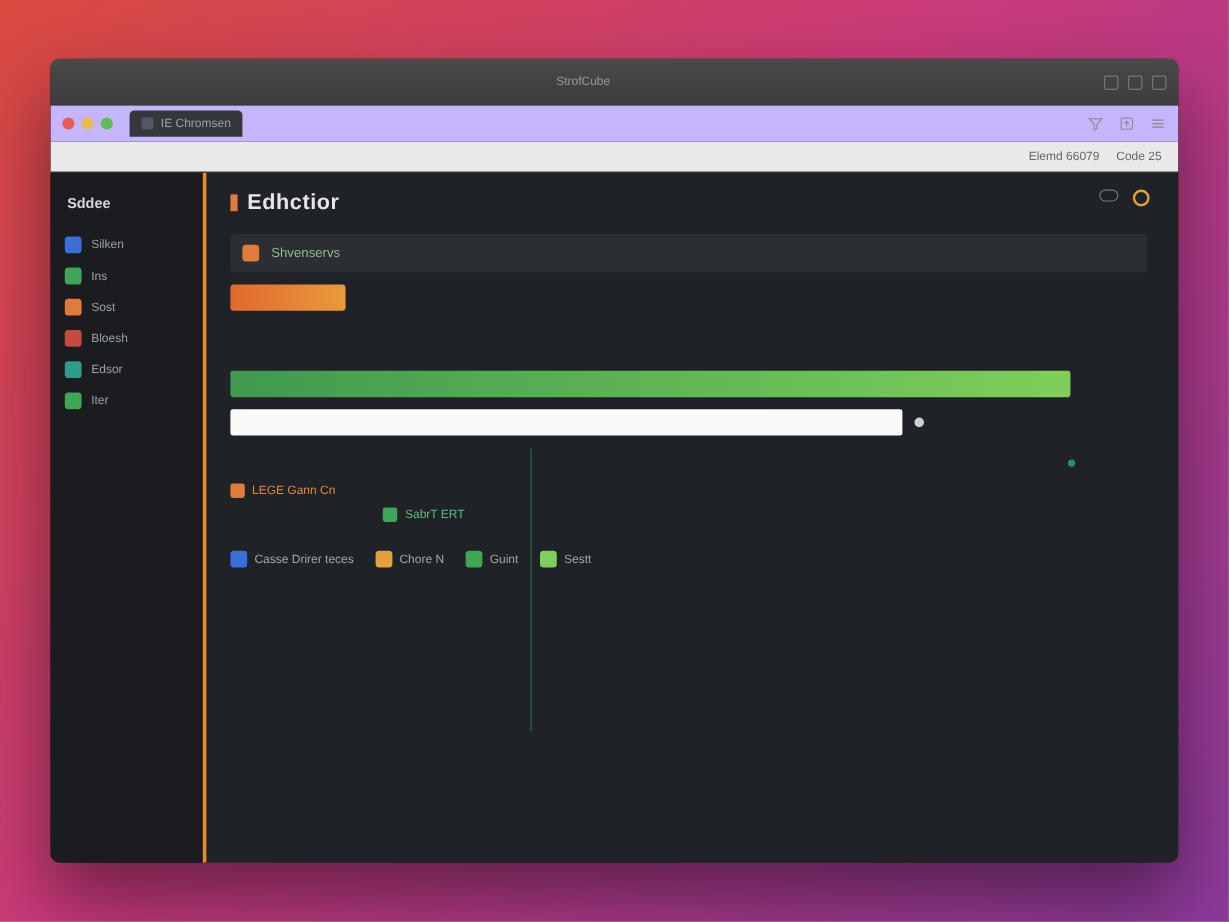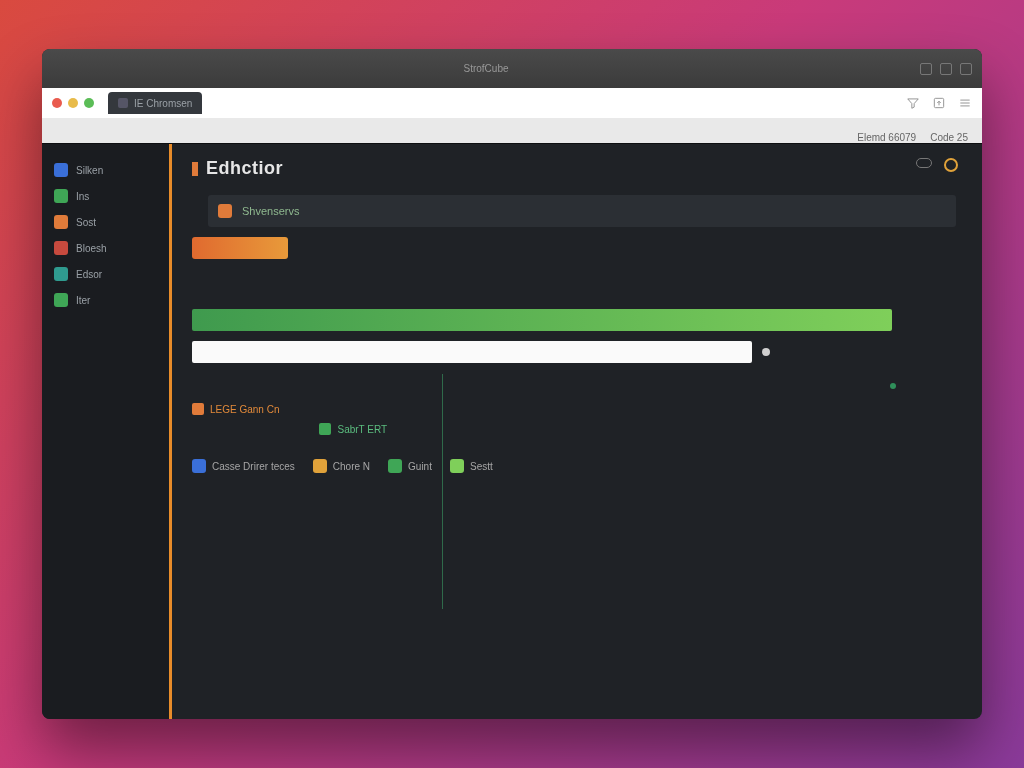--- a/index.html
+++ b/index.html
@@ -24,42 +24,42 @@
     display: flex; align-items: center; justify-content: space-between;
     padding: 0 10px;
     font-size: 10px; color: #bcbcbc;
   }
   .chrome .center { flex:1; text-align:center; opacity:.7; }
   .chrome .win-icons { display:flex; gap:8px; }
   .chrome .win-icons span { width:12px; height:12px; border:1px solid #777; border-radius:2px; }
   
   .titlebar {
     height: 30px;
-    background: #ffffff;
+    background: #c4b5fd;
     display: flex; align-items: center;
     padding: 0 10px;
     gap: 8px;
     position: relative;
   }
   .traffic { display:flex; gap:6px; margin-right:6px; }
   .traffic span { width:10px; height:10px; border-radius:50%; display:block; }
   .tl-red{background:#e95b4e;} .tl-yel{background:#e8bb4a;} .tl-grn{background:#5bbd57;}
   .tab {
     display:flex; align-items:center; gap:6px;
     background:#34383d; height:22px; padding:0 10px;
     border-radius:4px 4px 0 0;
     font-size:10px; color:#9aa0a6;
   }
   .tab .sq { width:10px;height:10px;background:#556; border-radius:2px; }
   .titlebar .right { position:absolute; right:10px; display:flex; gap:12px; align-items:center; }
   .titlebar .right svg { width:14px; height:14px; stroke:#888; fill:none; }
   
   .urlbar {
     height: 26px; background:#e9e9e9; margin:0;
-    display:flex; align-items:flex-end; justify-content:flex-end;
+    display:flex; align-items:center; justify-content:flex-end;
     padding:0 14px; font-size:10px; color:#666;
     border-bottom:1px solid #0e0f11;
   }
   .urlbar span { margin-left:14px; }
   
   .app-body { flex:1; display:flex; min-height:0; }
   .sidebar {
     width: 130px; background:#1a1c20;
     border-right: 3px solid #e88c2a;
     padding-top: 14px;
@@ -73,21 +73,21 @@
   .side-item .ic { width:14px; height:14px; border-radius:3px; flex:0 0 14px; }
   .ic-blue{background:#3a6fd8;} .ic-green{background:#3fa656;}
   .ic-orange{background:#e07b3a;} .ic-red{background:#c74a3e;}
   .ic-teal{background:#2f9b8f;}
   .main { flex:1; padding:14px 26px 14px 20px; display:flex; flex-direction:column; gap:10px; position:relative; overflow:hidden; }
   .page-title { color:#e6e6e6; font-size:18px; font-weight:700; letter-spacing:.5px; margin-bottom:6px; display:flex; align-items:center; gap:8px;}
   .page-title .caret { width:6px; height:14px; background:#e07b3a; }
   .row {
     height:28px; background:#2b2f34; border-radius:3px;
     display:flex; align-items:center; gap:10px; padding:16px 10px;
-    font-size:11px; color:#8fb98f;margin-left:16px;
+    font-size:11px; color:#8fb98f;
   }
   .row .sq { width:14px; height:14px; border-radius:3px; }
   .row.orange .sq{background:#e07b3a;}
   .row.green .sq{background:#3fa656;}
   .hero {
     background: linear-gradient(120deg,#1f5a4a 0%, #2a7a55 55%, #2f8f5a 100%);
     border-radius:3px; padding:10px 12px; color:#8fd39f;
     font-size:11px; height:88px; position:relative;
   }
   .hero .line1{ color:#5bbd7f; font-weight:600; margin-bottom:6px;}
@@ -167,20 +167,21 @@
     </div>
   </div>
 
   <div class="urlbar">
     <span>Elemd 66079</span>
     <span>Code 25</span>
   </div>
 
   <div class="app-body">
     <aside class="sidebar">
+      <div class="side-title">Sddee</div>
       <div class="side-item">
           <span class="ic ic-blue"></span>
           <span>Silken</span>
         </div>
       <div class="side-item">
           <span class="ic ic-green"></span>
           <span>Ins</span>
         </div>
       <div class="side-item">
           <span class="ic ic-orange"></span>

